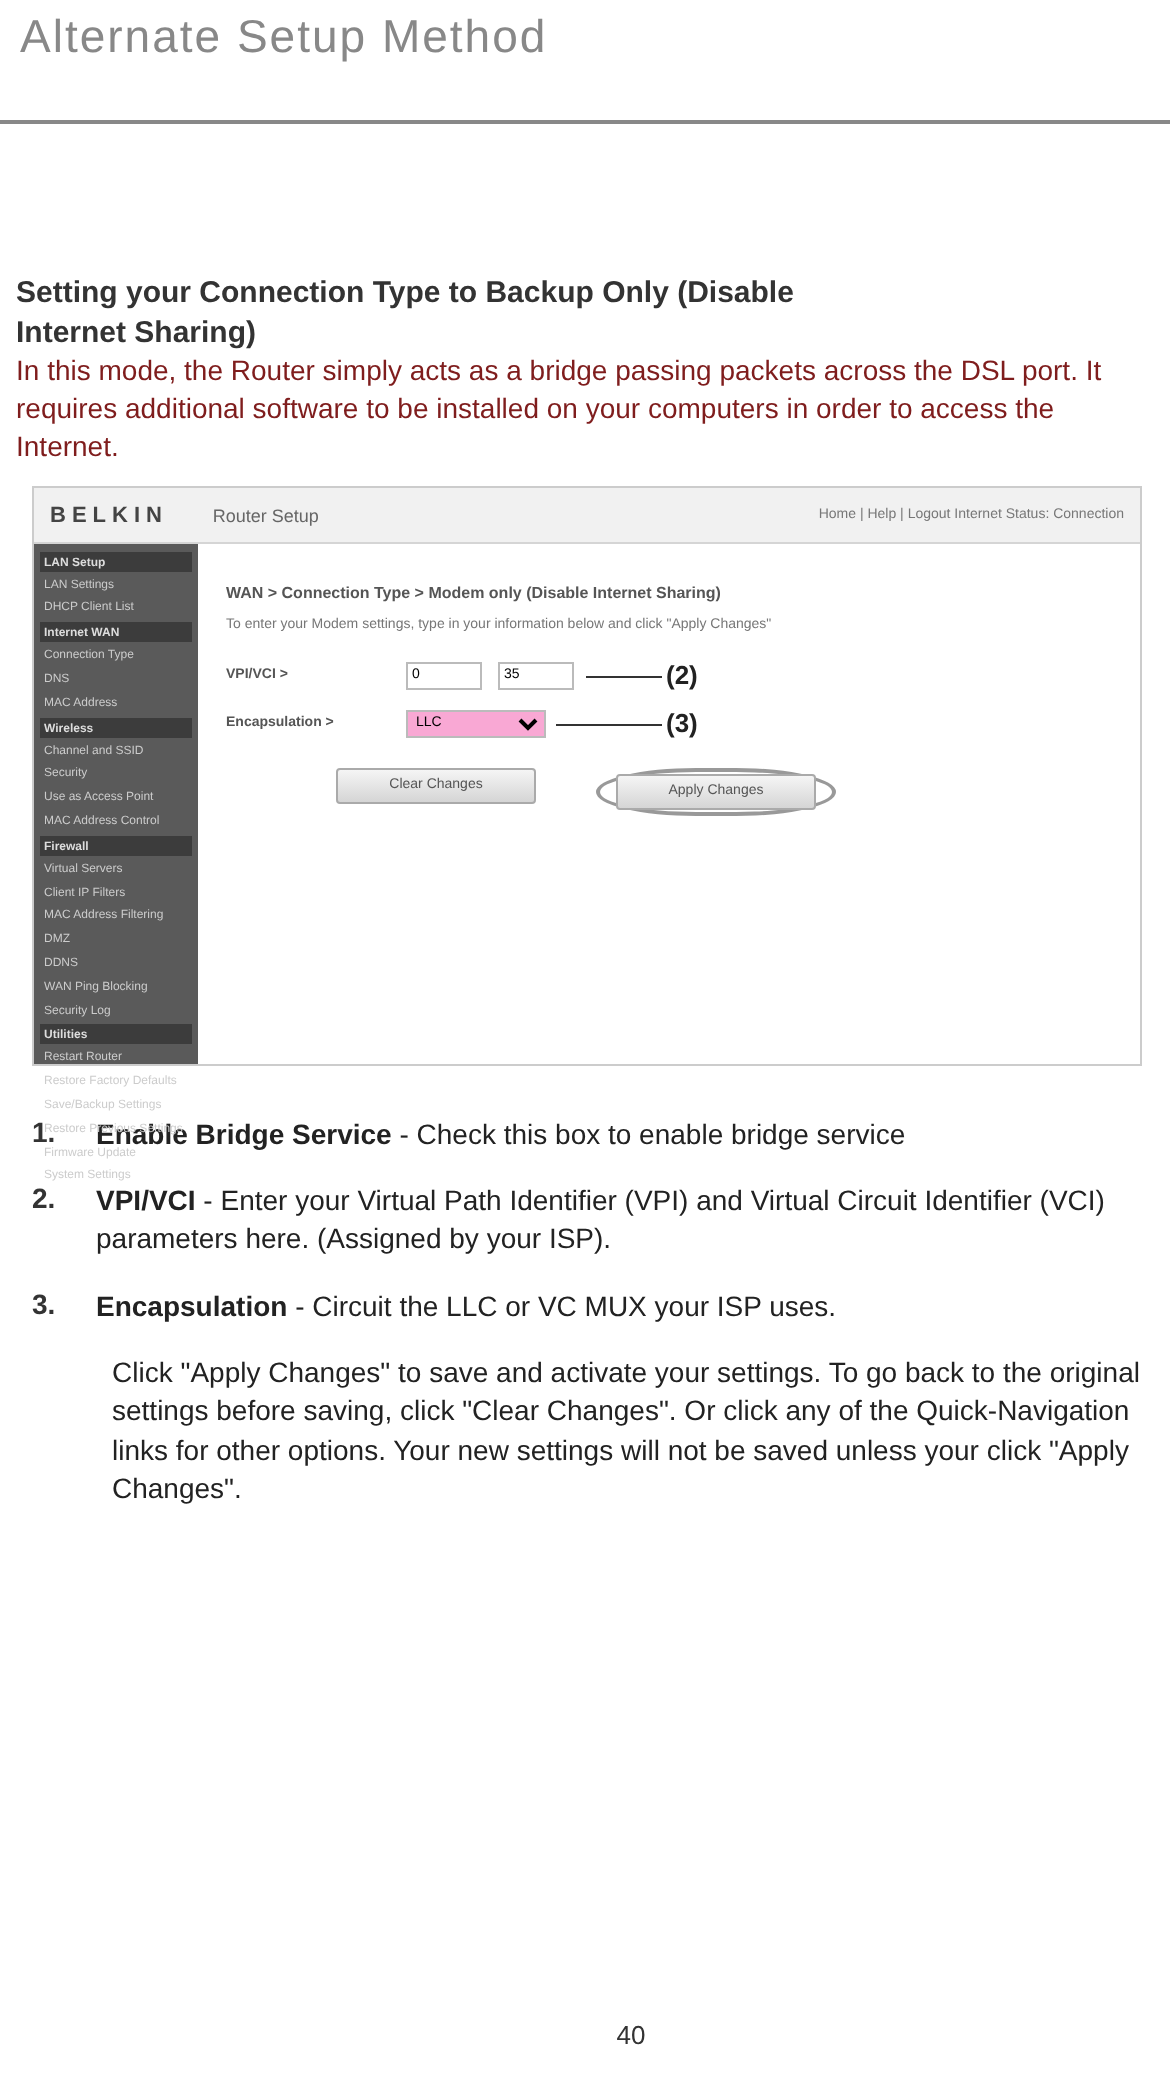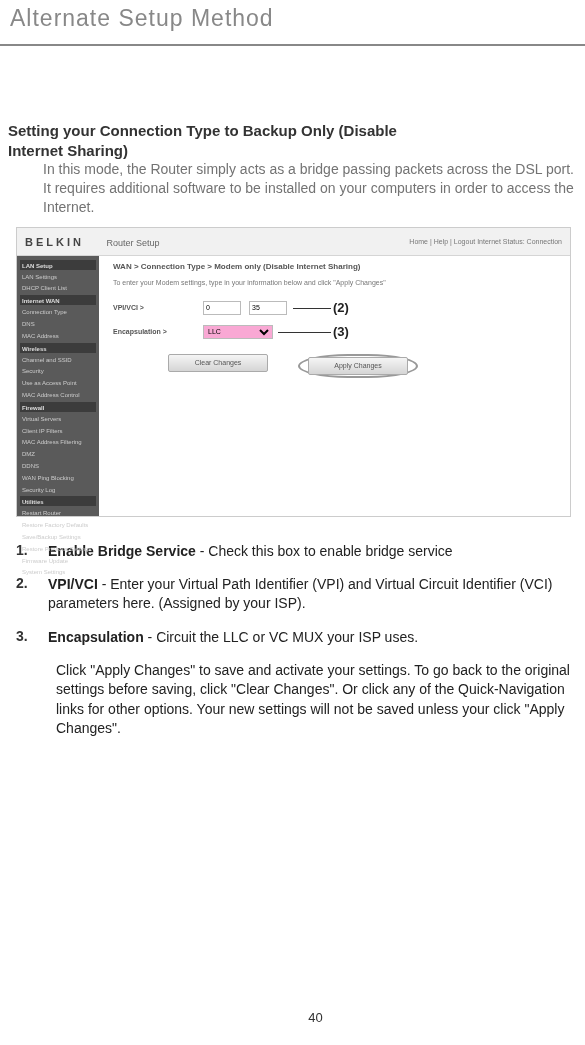--- a/index.html
+++ b/index.html
@@ -14,42 +14,41 @@
       height: 1045px;
       position: relative;
       padding: 5px 8px;
     }
     .header-title {
       font-size: 23px;
       font-weight: 300;
       color: #888;
       letter-spacing: 1px;
       font-stretch: condensed;
-      margin-bottom: 12px;
+      margin-bottom: 28px;
       padding-left: 2px;
     }
     .header-line {
       border-top: 2px solid #888;
       margin-bottom: 75px;
       margin-left: -12px;
       margin-right: -12px;
     }
     .section-heading {
       font-size: 15px;
       font-weight: bold;
       color: #333;
       line-height: 1.3;
       font-stretch: semi-condensed;
     }
     .intro-text {
       font-size: 14px;
-      color: #737373;
+      color: #7f1d1d;
       line-height: 1.35;
       margin-bottom: 10px;
-      margin-left: 35px;
     }
     .screenshot-container {
       width: 555px;
       height: 290px;
       margin: 10px 0 25px 8px;
       position: relative;
       background: #e9e9e9;
       border: 1px solid #ccc;
     }
     .ss-topbar {
@@ -96,21 +95,21 @@
       font-size: 6px;
       color: #ddd;
       font-weight: bold;
       padding: 3px 2px 1px;
       background: #3c3c3c;
       margin-bottom: 2px;
     }
     .ss-main {
       flex: 1;
       background: #fff;
-      padding: 6px 14px;
+      padding: 20px 14px;
     }
     .ss-breadcrumb {
       font-size: 8px;
       color: #555;
       font-weight: bold;
       margin-bottom: 8px;
     }
     .ss-subtext {
       font-size: 7px;
       color: #777;

